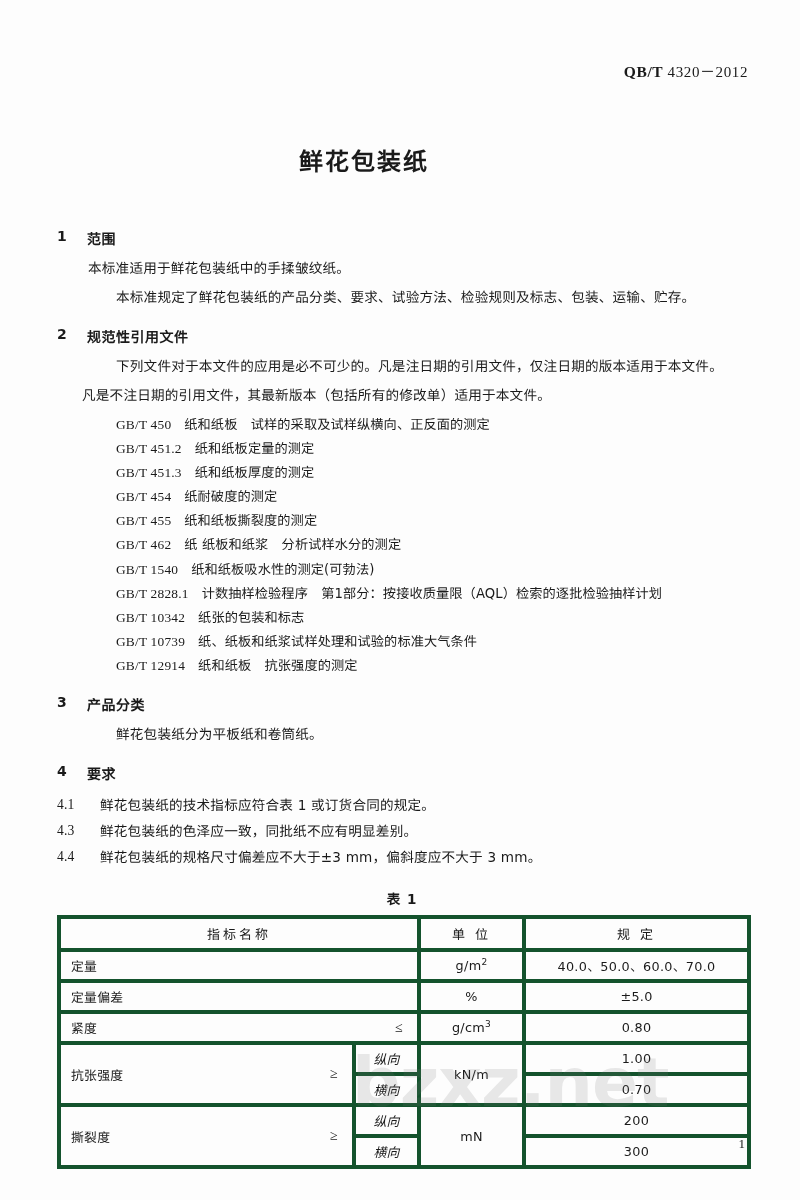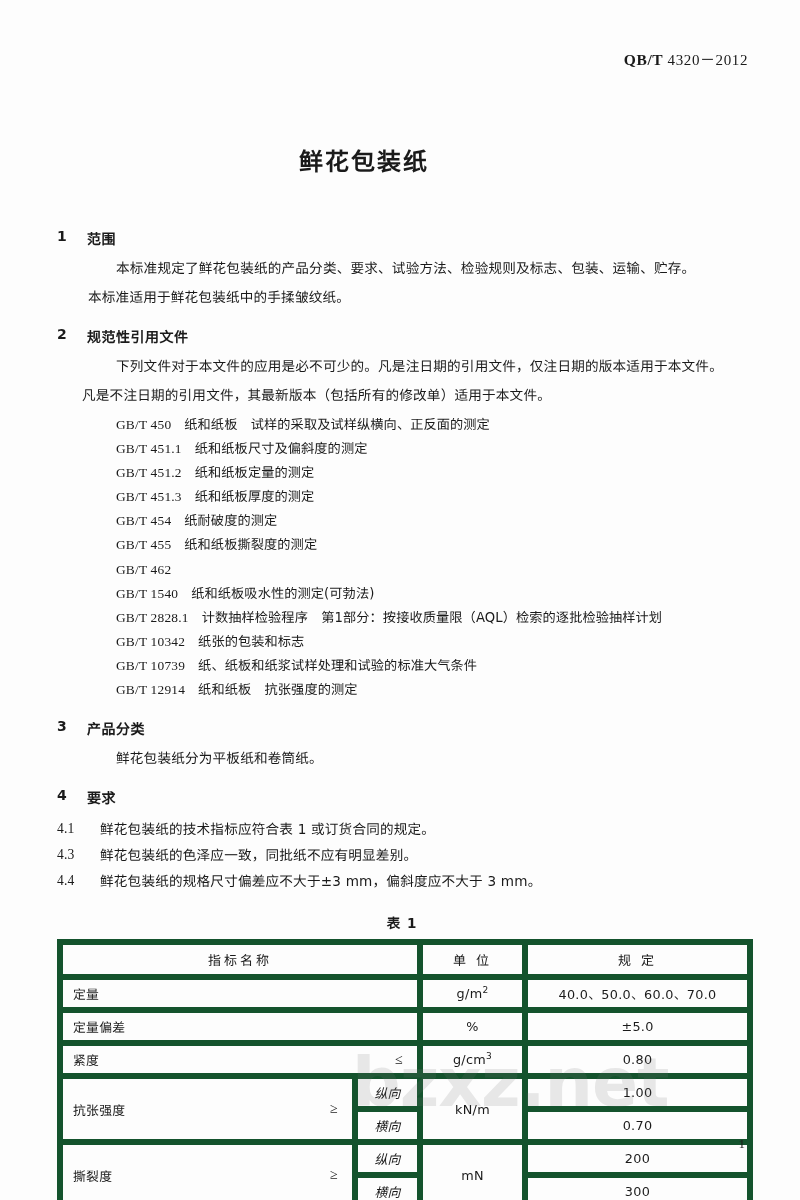--- a/index.html
+++ b/index.html
@@ -15,21 +15,21 @@
     background: #fdfdfd;
     font-family: "Liberation Serif", "DejaVu Serif", serif;
     color: #1a1a1a;
     overflow: hidden;
     box-sizing: border-box;
   }
 
   
   .doc-header {
     position: absolute;
-    top: 48px;
+    top: 60px;
     right: 52px;
     font-family: "Liberation Serif", serif;
     font-size: 15px;
     letter-spacing: 0.6px;
     white-space: nowrap;
   }
   .doc-header .std-prefix {
     font-weight: bold;
     font-size: 15.5px;
   }
@@ -133,21 +133,21 @@
     margin: 18px 0 7px 0;
     letter-spacing: 1px;
   }
   table.spec {
     border-collapse: collapse;
     width: 690px;
     margin: 0;
     table-layout: fixed;
   }
   table.spec td, table.spec th {
-    border: 6px solid #14532d;
+    border: 4px solid #14532d;
     font-weight: normal;
     font-size: 12.8px;
     font-family: "DejaVu Sans", "Liberation Sans", sans-serif;
     padding: 0;
     height: 27px;
     letter-spacing: 0.3px;
   }
   table.spec .hdr {
     text-align: center;
     font-size: 13px;
@@ -220,59 +220,56 @@
   </div>
 
   <div class="doc-title">鲜花包装纸</div>
 
   <div class="body">
 
     <div class="clause-head">
       <span class="num">1</span>
       <span class="txt">范围</span>
     </div>
+    <p class="para noindent">本标准适用于鲜花包装纸中的手揉皱纹纸。</p>
     <p class="para indent-first">本标准规定了鲜花包装纸的产品分类、要求、试验方法、检验规则及标志、包装、运输、贮存。</p>
-    <p class="para noindent">本标准适用于鲜花包装纸中的手揉皱纹纸。</p>
 
     <div class="sec-gap-sm"></div>
 
     <div class="clause-head">
       <span class="num">2</span>
       <span class="txt">规范性引用文件</span>
     </div>
     <p class="para indent-first">下列文件对于本文件的应用是必不可少的。凡是注日期的引用文件，仅注日期的版本适用于本文件。</p>
     <p class="para noindent" style="padding-left:25px">凡是不注日期的引用文件，其最新版本（包括所有的修改单）适用于本文件。</p>
 
     <ul class="std-list">
       <li>
         <span class="std-code">GB/T 450</span>
         <span class="std-name">纸和纸板　试样的采取及试样纵横向、正反面的测定</span>
       </li>
       <li>
-        <span class="std-code">GB/T 451.1</span>
-        <span class="std-name">纸和纸板尺寸及偏斜度的测定</span>
-      </li>
-      <li>
         <span class="std-code">GB/T 451.2</span>
         <span class="std-name">纸和纸板定量的测定</span>
       </li>
       <li>
         <span class="std-code">GB/T 451.3</span>
         <span class="std-name">纸和纸板厚度的测定</span>
       </li>
       <li>
         <span class="std-code">GB/T 454</span>
         <span class="std-name">纸耐破度的测定</span>
       </li>
       <li>
         <span class="std-code">GB/T 455</span>
         <span class="std-name">纸和纸板撕裂度的测定</span>
       </li>
       <li>
         <span class="std-code">GB/T 462</span>
+        <span class="std-name">纸 纸板和纸浆　分析试样水分的测定</span>
       </li>
       <li>
         <span class="std-code">GB/T 1540</span>
         <span class="std-name">纸和纸板吸水性的测定(可勃法)</span>
       </li>
       <li>
         <span class="std-code">GB/T 2828.1</span>
         <span class="std-name">计数抽样检验程序　第1部分：按接收质量限（AQL）检索的逐批检验抽样计划</span>
       </li>
       <li>

